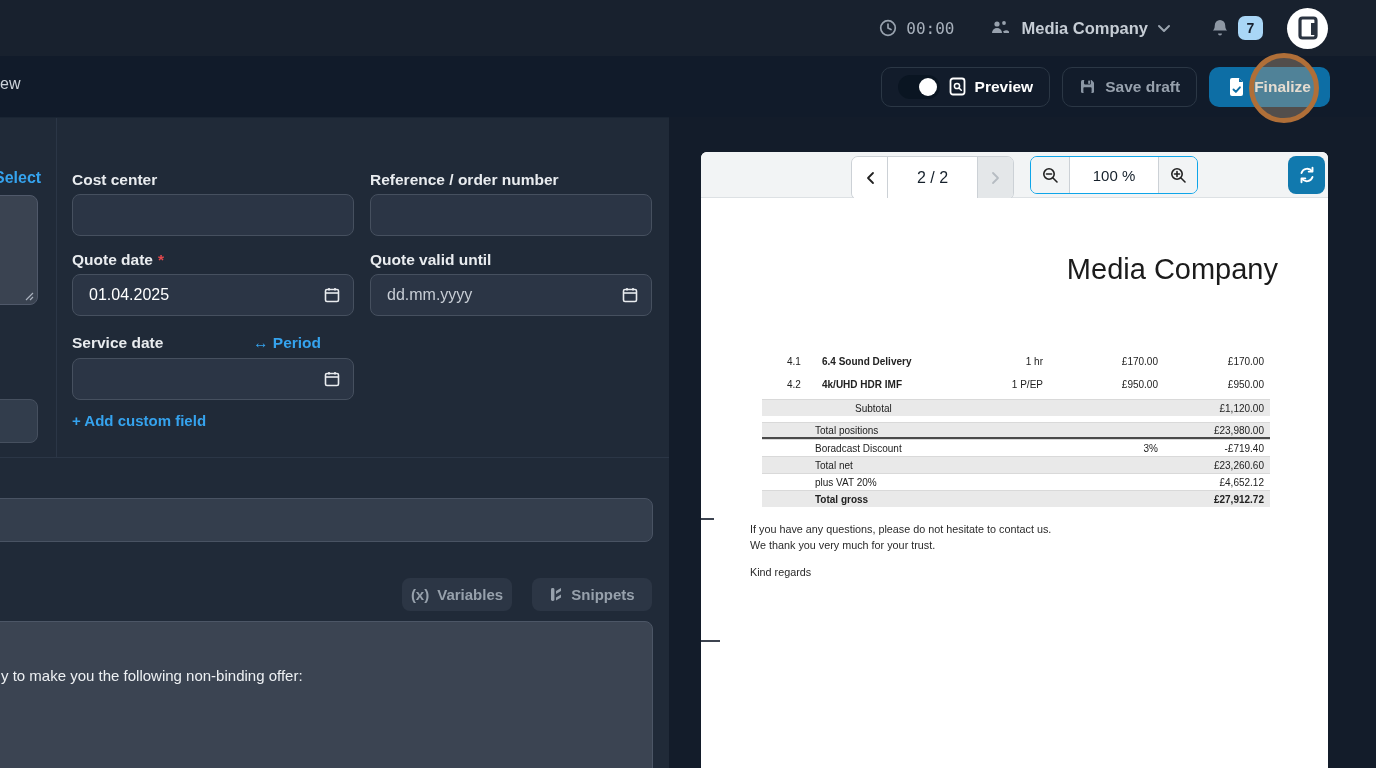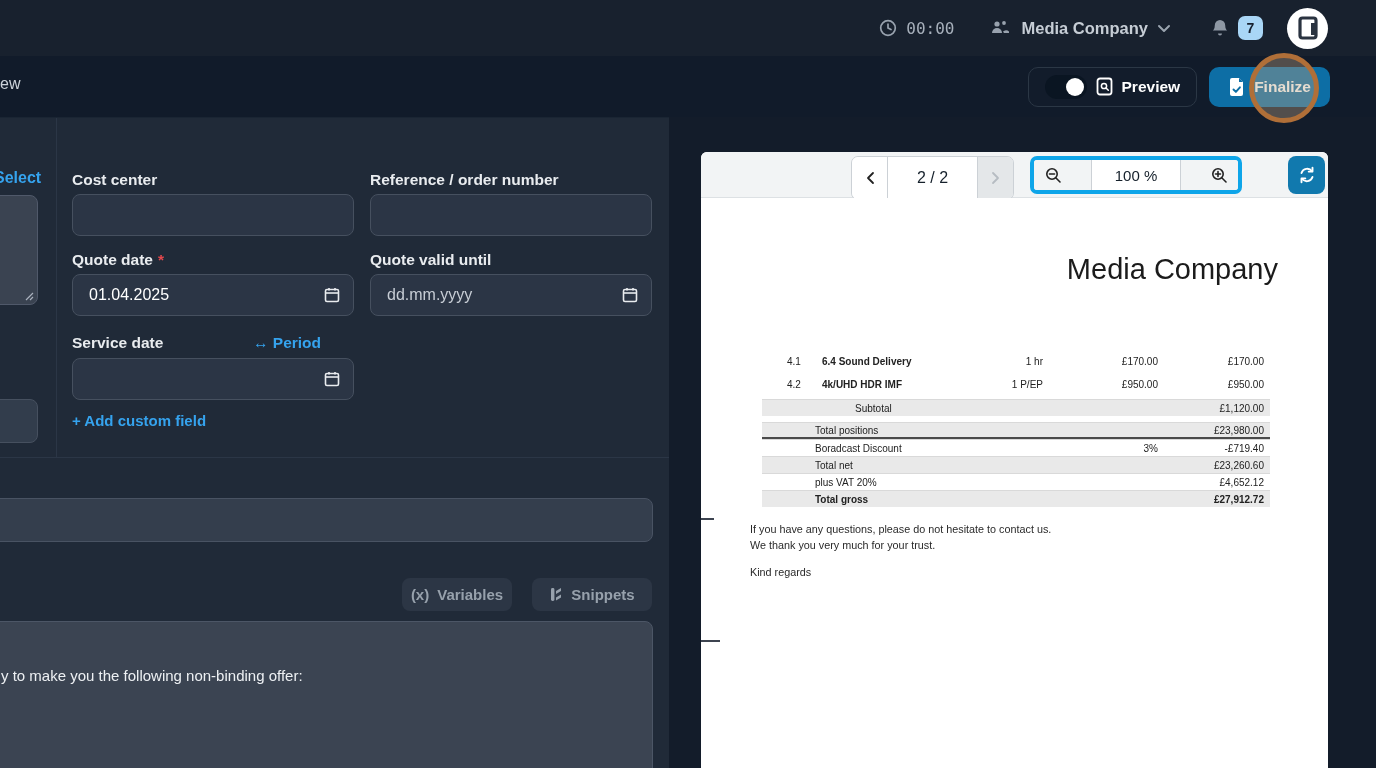--- a/index.html
+++ b/index.html
@@ -67,22 +67,22 @@
   .pdf-toolbar { position:absolute; left:0; top:0; width:627px; height:46px; background:#F2F4F5;
     border-radius:6px 6px 0 0; border-bottom:1px solid #DDE1E4; }
   .pager { position:absolute; left:150px; top:4px; height:44px; display:flex; border:1px solid #CCD1D6;
     border-radius:7px; overflow:hidden; }
   .pager-btn { width:35px; height:100%; background:#FFFFFF; display:flex; align-items:center;
     justify-content:center; cursor:pointer; }
   .pager-current { width:91px; height:100%; background:#FFFFFF; border-left:1px solid #CCD1D6;
     border-right:1px solid #CCD1D6; display:flex; align-items:center; justify-content:center;
     color:#15202B; font-size:16px; }
   .pager-btn.disabled { background:#E4E7E9; cursor:default; }
-  .zoomer { position:absolute; left:329px; top:4px; height:38px; display:flex; border:4px solid #0ea5e9;
-    border-radius:7px; overflow:hidden;gap:19px; }
+  .zoomer { position:absolute; left:329px; top:4px; height:38px; display:flex; border:1px solid #0ea5e9;
+    border-radius:7px; overflow:hidden; }
   .zoom-btn { width:38px; height:100%; background:#F2F4F5; display:flex; align-items:center;
     justify-content:center; cursor:pointer; }
   .zoom-field { width:90px; height:100%; background:#FFFFFF; border-left:1px solid #CCD1D6;
     border-right:1px solid #CCD1D6; display:flex; align-items:center; justify-content:center;
     color:#15202B; font-size:15px; }
   .refresh-btn { position:absolute; left:587px; top:4px; width:37px; height:38px; background:#1179AE;
     border-radius:8px; display:flex; align-items:center; justify-content:center; cursor:pointer; }
   .pdf-page { position:absolute; left:0; top:46px; width:627px; height:570px; background:#FFFFFF; }
   .fold-mark { position:absolute; left:0; height:2px; background:#3D4450; }
   .doc-title { position:absolute; top:55px; right:50px; font-size:29px; color:#1B1B1B; }
@@ -163,20 +163,31 @@
     <span>
       <svg width="17" height="19" viewBox="0 0 17 19">
           <rect x="1.5" y="1.5" width="14" height="16" rx="2.5" fill="none" stroke="#FFFFFF" stroke-width="1.8"></rect>
           <circle cx="8" cy="9" r="2.6" fill="none" stroke="#FFFFFF" stroke-width="1.5"></circle>
           <path d="M10 11 l2.3 2.3" stroke="#FFFFFF" stroke-width="1.5" stroke-linecap="round"></path>
         </svg>
     </span>
     <span>Preview</span>
   </div>
 
+  <div class="btn btn-muted">
+    <span>
+      <svg width="17" height="17" viewBox="0 0 17 17">
+          <path d="M2 3.5 a1.5 1.5 0 0 1 1.5 -1.5 h9 l2.5 2.5 v9 a1.5 1.5 0 0 1 -1.5 1.5 h-10 a1.5 1.5 0 0 1 -1.5 -1.5 z" fill="#8B97A5"></path>
+          <rect x="5" y="2" width="7" height="4.4" rx="0.8" fill="#121C2B"></rect>
+          <rect x="9.2" y="2.6" width="2" height="3.2" fill="#8B97A5"></rect>
+          <rect x="4.4" y="9.2" width="8.2" height="5.8" rx="0.8" fill="#121C2B"></rect>
+        </svg>
+    </span>
+    <span>Save draft</span>
+  </div>
 
   <div class="btn btn-primary">
     <span>
       <svg width="17" height="20" viewBox="0 0 17 20">
           <path d="M2 3 a2 2 0 0 1 2 -2 h7 l4 4 v12 a2 2 0 0 1 -2 2 h-9 a2 2 0 0 1 -2 -2 z" fill="#FFFFFF"></path>
           <path d="M11 1 l4 4 h-4 z" fill="#0D6EA5"></path>
           <path d="M5.5 12.5 l2.4 2.4 4-4.6" fill="none" stroke="#0D6EA5" stroke-width="1.9" stroke-linecap="round" stroke-linejoin="round"></path>
         </svg>
     </span>
     <span>Finalize</span>

